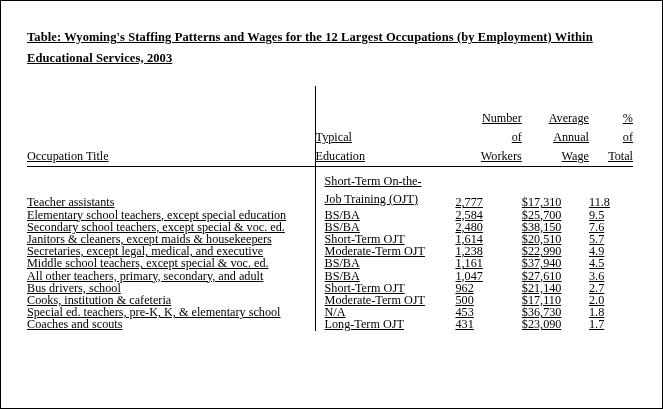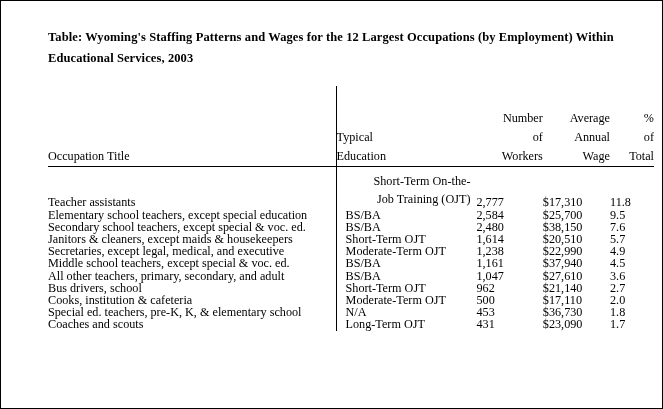--- a/index.html
+++ b/index.html
@@ -15,23 +15,24 @@
     position: relative;
     width: 663px;
     height: 409px;
     box-sizing: border-box;
     border: 1px solid #000000;
     background: #ffffff;
     overflow: hidden;
   }
   .inner {
     position: absolute;
-    left: 47px;
+    left: 26px;
     top: 26px;
     width: 608px;
+    text-decoration: underline;
   }
   .title {
     font-size: 12.5px;
     font-weight: bold;
     line-height: 1.65;
     letter-spacing: 0.1px;
     width: 600px;
   }
   table.data {
     border-collapse: collapse;
@@ -103,21 +104,20 @@
 
   tbody tr.first-row td.c-occ,
   tbody tr.first-row td.c-work,
   tbody tr.first-row td.c-wage,
   tbody tr.first-row td.c-pct {
     vertical-align: bottom;
   }
   .edu-two-line {
     display: block;
     line-height: 1.45;
-    text-align: right;
   }
   tbody tr.first-row td { padding-top: 6px; }
   tbody tr.first-row td.c-edu { padding-top: 6px; }
 </style>
 </head>
 <body>
 
 <div class="page">
   <div class="inner">
 

